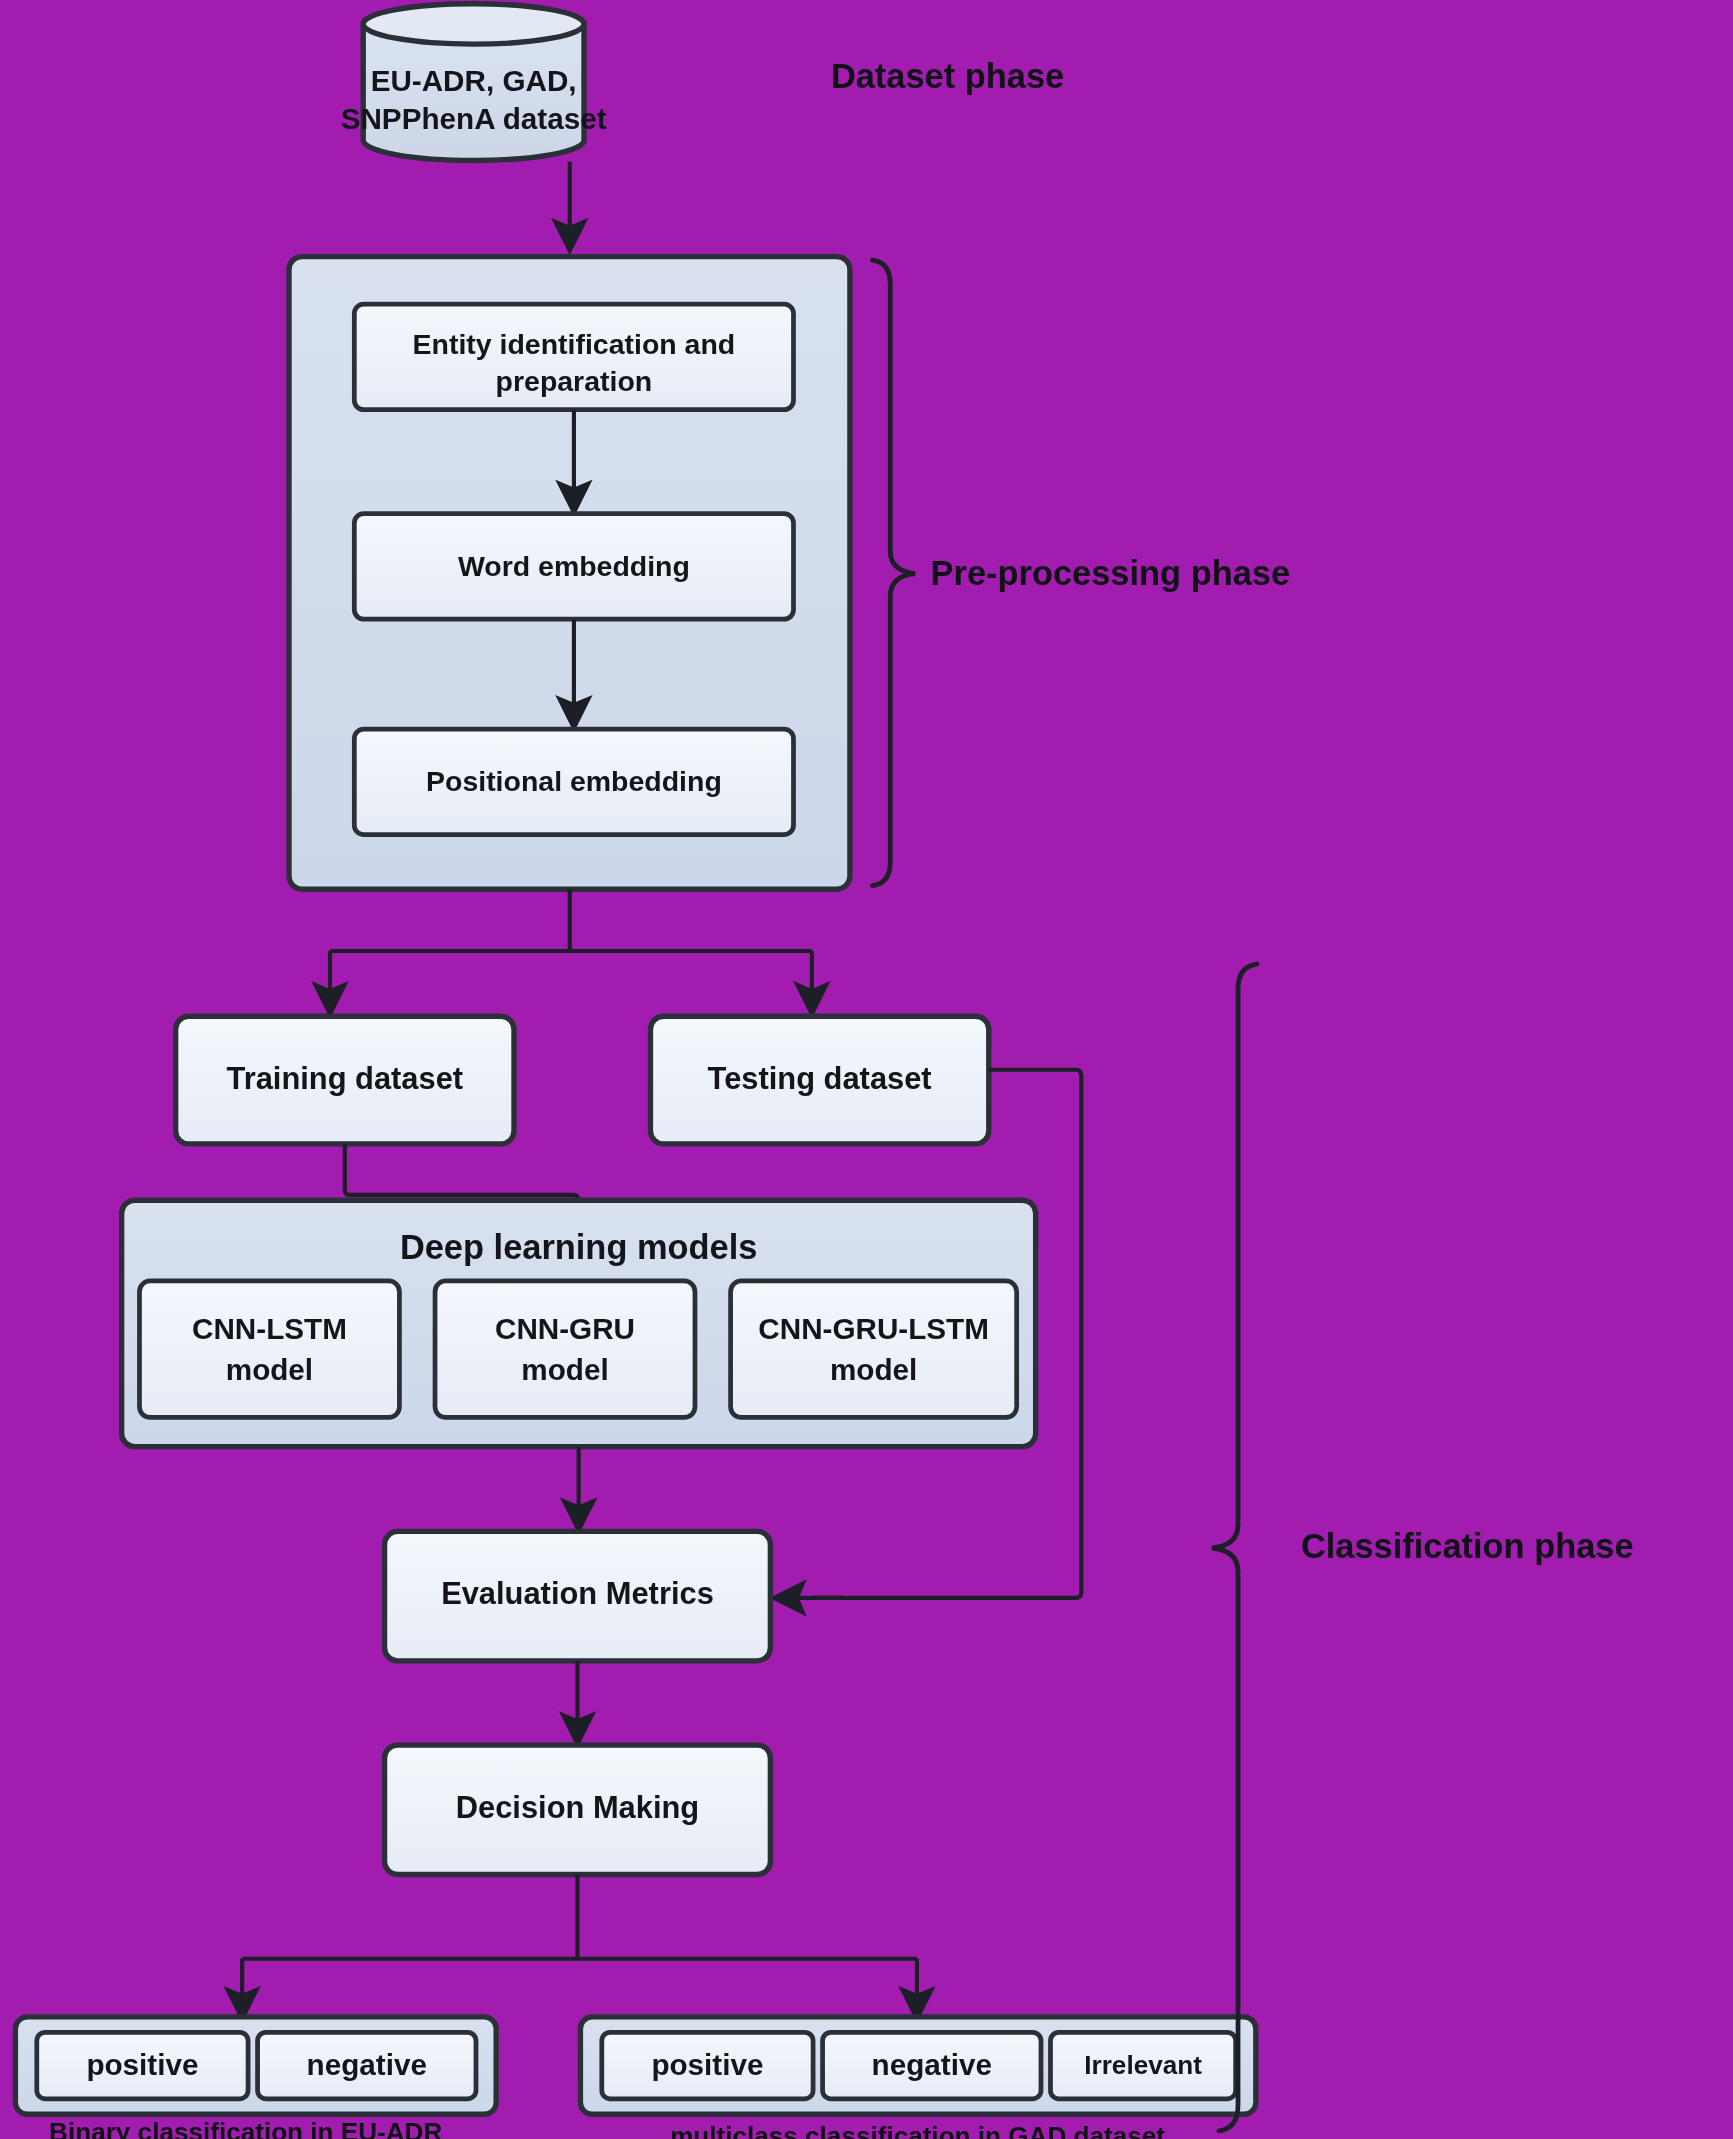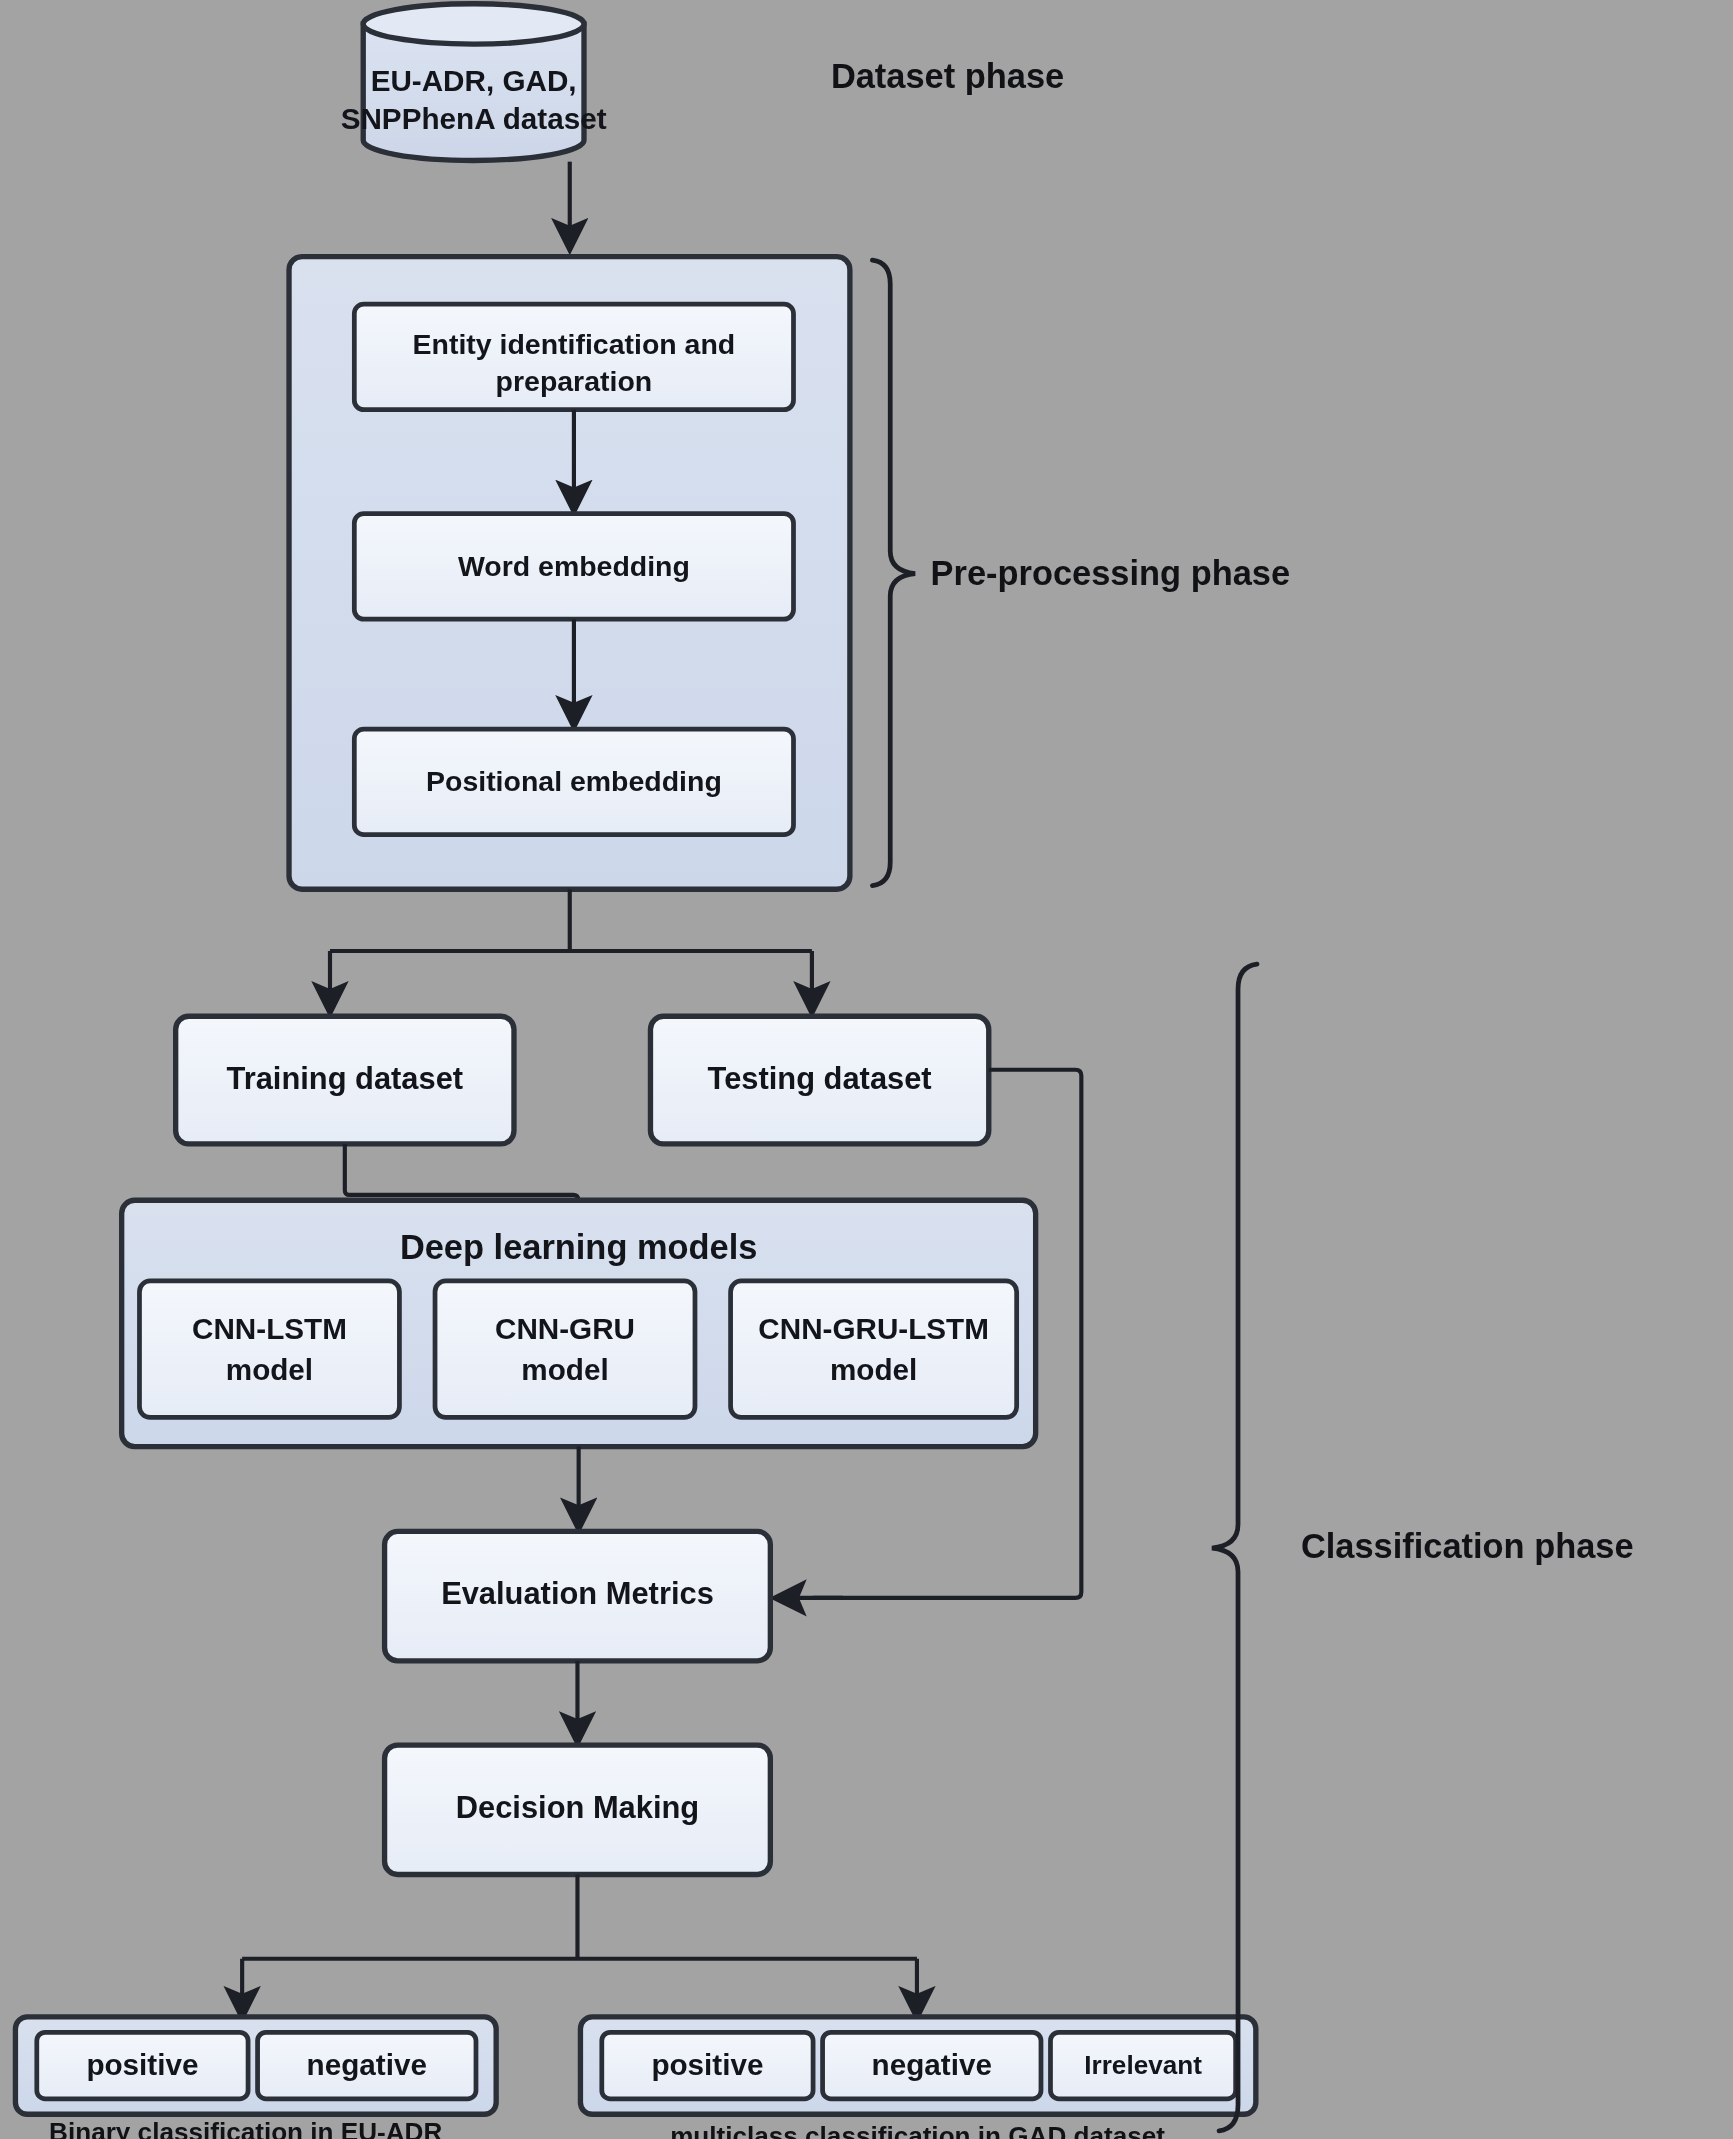--- a/index.html
+++ b/index.html
@@ -1,17 +1,17 @@
 <!DOCTYPE html>
 <html style="font-size:9.5px"><head>
 <meta charset="utf-8">
 <style>
   html,body{margin:0;padding:0;background:#ffffff;}
   body{font-family:"Liberation Sans", sans-serif;}
-  #stage{position:relative;width:1733px;height:2140px;background:#a3a3a3;overflow:hidden;}
+  #stage{position:relative;width:1733px;height:2140px;background:#a21caf;overflow:hidden;}
   svg.flow{position:absolute;inset:0;width:1733px;height:2140px;}
   .node-text{font-family:"Liberation Sans", sans-serif;font-weight:bold;fill:#13151a;text-anchor:middle;dominant-baseline:middle;}
   .t-48{font-size:48px;}
   .t-50{font-size:50px;}
   .t-52{font-size:52px;}
   .t-44{font-size:44px;}
   .t-58{font-size:58px;}
   .phase-label{font-family:"Liberation Sans", sans-serif;font-weight:bold;font-size:58px;fill:#101216;text-anchor:start;dominant-baseline:middle;}
   .caption{font-family:"Liberation Sans", sans-serif;font-weight:bold;font-size:44px;fill:#101216;text-anchor:middle;dominant-baseline:middle;}
 </style>

